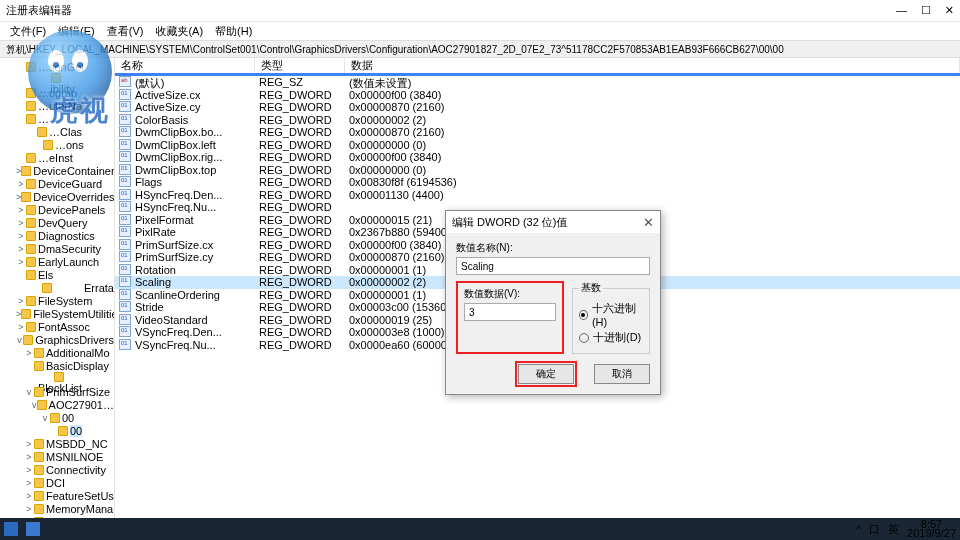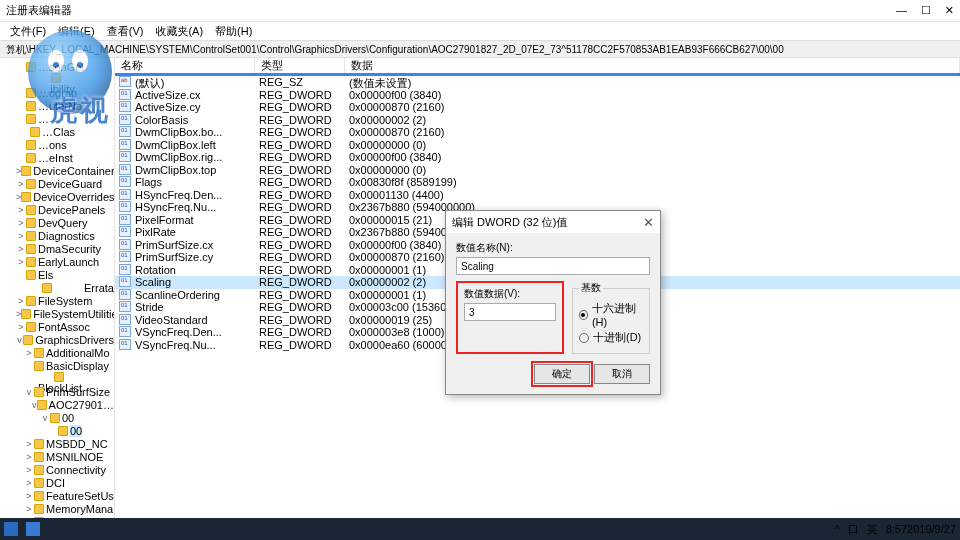--- a/index.html
+++ b/index.html
@@ -33,35 +33,35 @@
 .dlg-lbl{font-size:10px;margin-bottom:2px}
 .dlg-input{width:100%;height:18px;border:1px solid #aaa;background:#fff;padding:0 4px;font-size:10px;margin-bottom:6px}
 .dlg-row{display:flex;gap:8px}
 .dlg-left{flex:1}
 .dlg-right{width:78px}
 .fieldset{border:1px solid #ccc;padding:4px 6px 6px;font-size:10px}
 .fieldset legend{font-size:10px;padding:0 2px}
 .radio-row{display:flex;align-items:center;gap:4px;margin:2px 0;font-size:10px}
 .radio{width:10px;height:10px;border:1px solid #666;border-radius:50%;display:inline-flex;align-items:center;justify-content:center}
 .radio.on::after{content:"";width:4px;height:4px;background:#000;border-radius:50%}
-.dlg-btns{display:flex;justify-content:flex-end;gap:4px;margin-top:10px}
+.dlg-btns{display:flex;justify-content:flex-end;gap:20px;margin-top:10px}
 .btn{width:56px;height:20px;border:1px solid #888;background:#e6e6e6;font-size:10px;display:flex;align-items:center;justify-content:center}
 .redbox{border:2px solid #e22 !important}
 .redbtn{outline:2px solid #e22;outline-offset:1px}
 .watermark{position:absolute;left:28px;top:30px;width:95px;height:95px;pointer-events:none;opacity:.78}
 .wm-circle{width:84px;height:84px;border-radius:50%;background:radial-gradient(circle at 35% 30%, #8fd0ff 0%, #3894e6 55%, #1a64c0 100%);position:absolute;left:0;top:0;box-shadow:inset -4px -6px 12px rgba(0,0,0,.25)}
 .wm-eye{position:absolute;width:16px;height:22px;background:#fff;border-radius:50%;top:20px}
 .wm-eye.l{left:20px}.wm-eye.r{left:44px}
 .wm-pupil{width:6px;height:6px;background:#1a64c0;border-radius:50%;position:absolute;left:5px;top:12px}
 .wm-txt{position:absolute;top:62px;left:22px;font-size:28px;font-weight:bold;color:#1a64c0;letter-spacing:2px;text-shadow:0 0 4px #fff}
 .taskbar{position:absolute;bottom:0;left:0;right:0;height:22px;background:#1a2634;display:flex;align-items:center;justify-content:space-between;padding:0 4px;color:#fff}
 .taskbar .left{display:flex;gap:8px;align-items:center}
 .taskbar .left .sq{width:14px;height:14px;background:#2a6bc0}
 .taskbar .right{display:flex;gap:8px;align-items:center;font-size:9px;color:#ddd}
-.taskbar .right .col{display:flex;flex-direction:row;align-items:center;line-height:9px}
+.taskbar .right .col{display:flex;flex-direction:column;align-items:center;line-height:9px}
 </style>
 </head>
 <body>
 
 <div class="titlebar">
   <span>注册表编辑器</span>
   <div class="controls">
     <span>—</span>
     <span>☐</span>
     <span>✕</span>
@@ -98,26 +98,26 @@
       <div class="tree-item" style="padding-left: 16px;">
         <span class="tw"></span>
         <span class="fold"></span>
         <span class="lbl">…uterNa</span>
       </div>
       <div class="tree-item" style="padding-left: 16px;">
         <span class="tw"></span>
         <span class="fold"></span>
         <span class="lbl">…</span>
       </div>
-      <div class="tree-item" style="padding-left: 20px;">
+      <div class="tree-item" style="padding-left: 27px;">
         <span class="tw"></span>
         <span class="fold"></span>
         <span class="lbl">…Clas</span>
       </div>
-      <div class="tree-item" style="padding-left: 16px;">
+      <div class="tree-item" style="padding-left: 33px;">
         <span class="tw"></span>
         <span class="fold"></span>
         <span class="lbl">…ons</span>
       </div>
       <div class="tree-item" style="padding-left: 16px; text-align: center;">
         <span class="tw"></span>
         <span class="fold"></span>
         <span class="lbl">…eInst</span>
       </div>
       <div class="tree-item" style="padding-left: 16px;">
@@ -313,33 +313,32 @@
         <div class="val-row">
           <span class="ic"></span>
           <span class="n">DwmClipBox.top</span>
           <span class="t">REG_DWORD</span>
           <span class="d">0x00000000 (0)</span>
         </div>
         <div class="val-row">
           <span class="ic"></span>
           <span class="n">Flags</span>
           <span class="t">REG_DWORD</span>
-          <span class="d">0x00830f8f (8589199)</span>
+          <span class="d">0x00830f8f (6194536)</span>
         </div>
         <div class="val-row">
           <span class="ic"></span>
           <span class="n">HSyncFreq.Den...</span>
           <span class="t">REG_DWORD</span>
           <span class="d">0x00001130 (4400)</span>
         </div>
         <div class="val-row">
           <span class="ic"></span>
           <span class="n">HSyncFreq.Nu...</span>
           <span class="t">REG_DWORD</span>
-          <span class="d">0x2367b880 (594000000)</span>
         </div>
         <div class="val-row">
           <span class="ic"></span>
           <span class="n">PixelFormat</span>
           <span class="t">REG_DWORD</span>
           <span class="d">0x00000015 (21)</span>
         </div>
         <div class="val-row">
           <span class="ic"></span>
           <span class="n">PixlRate</span>

